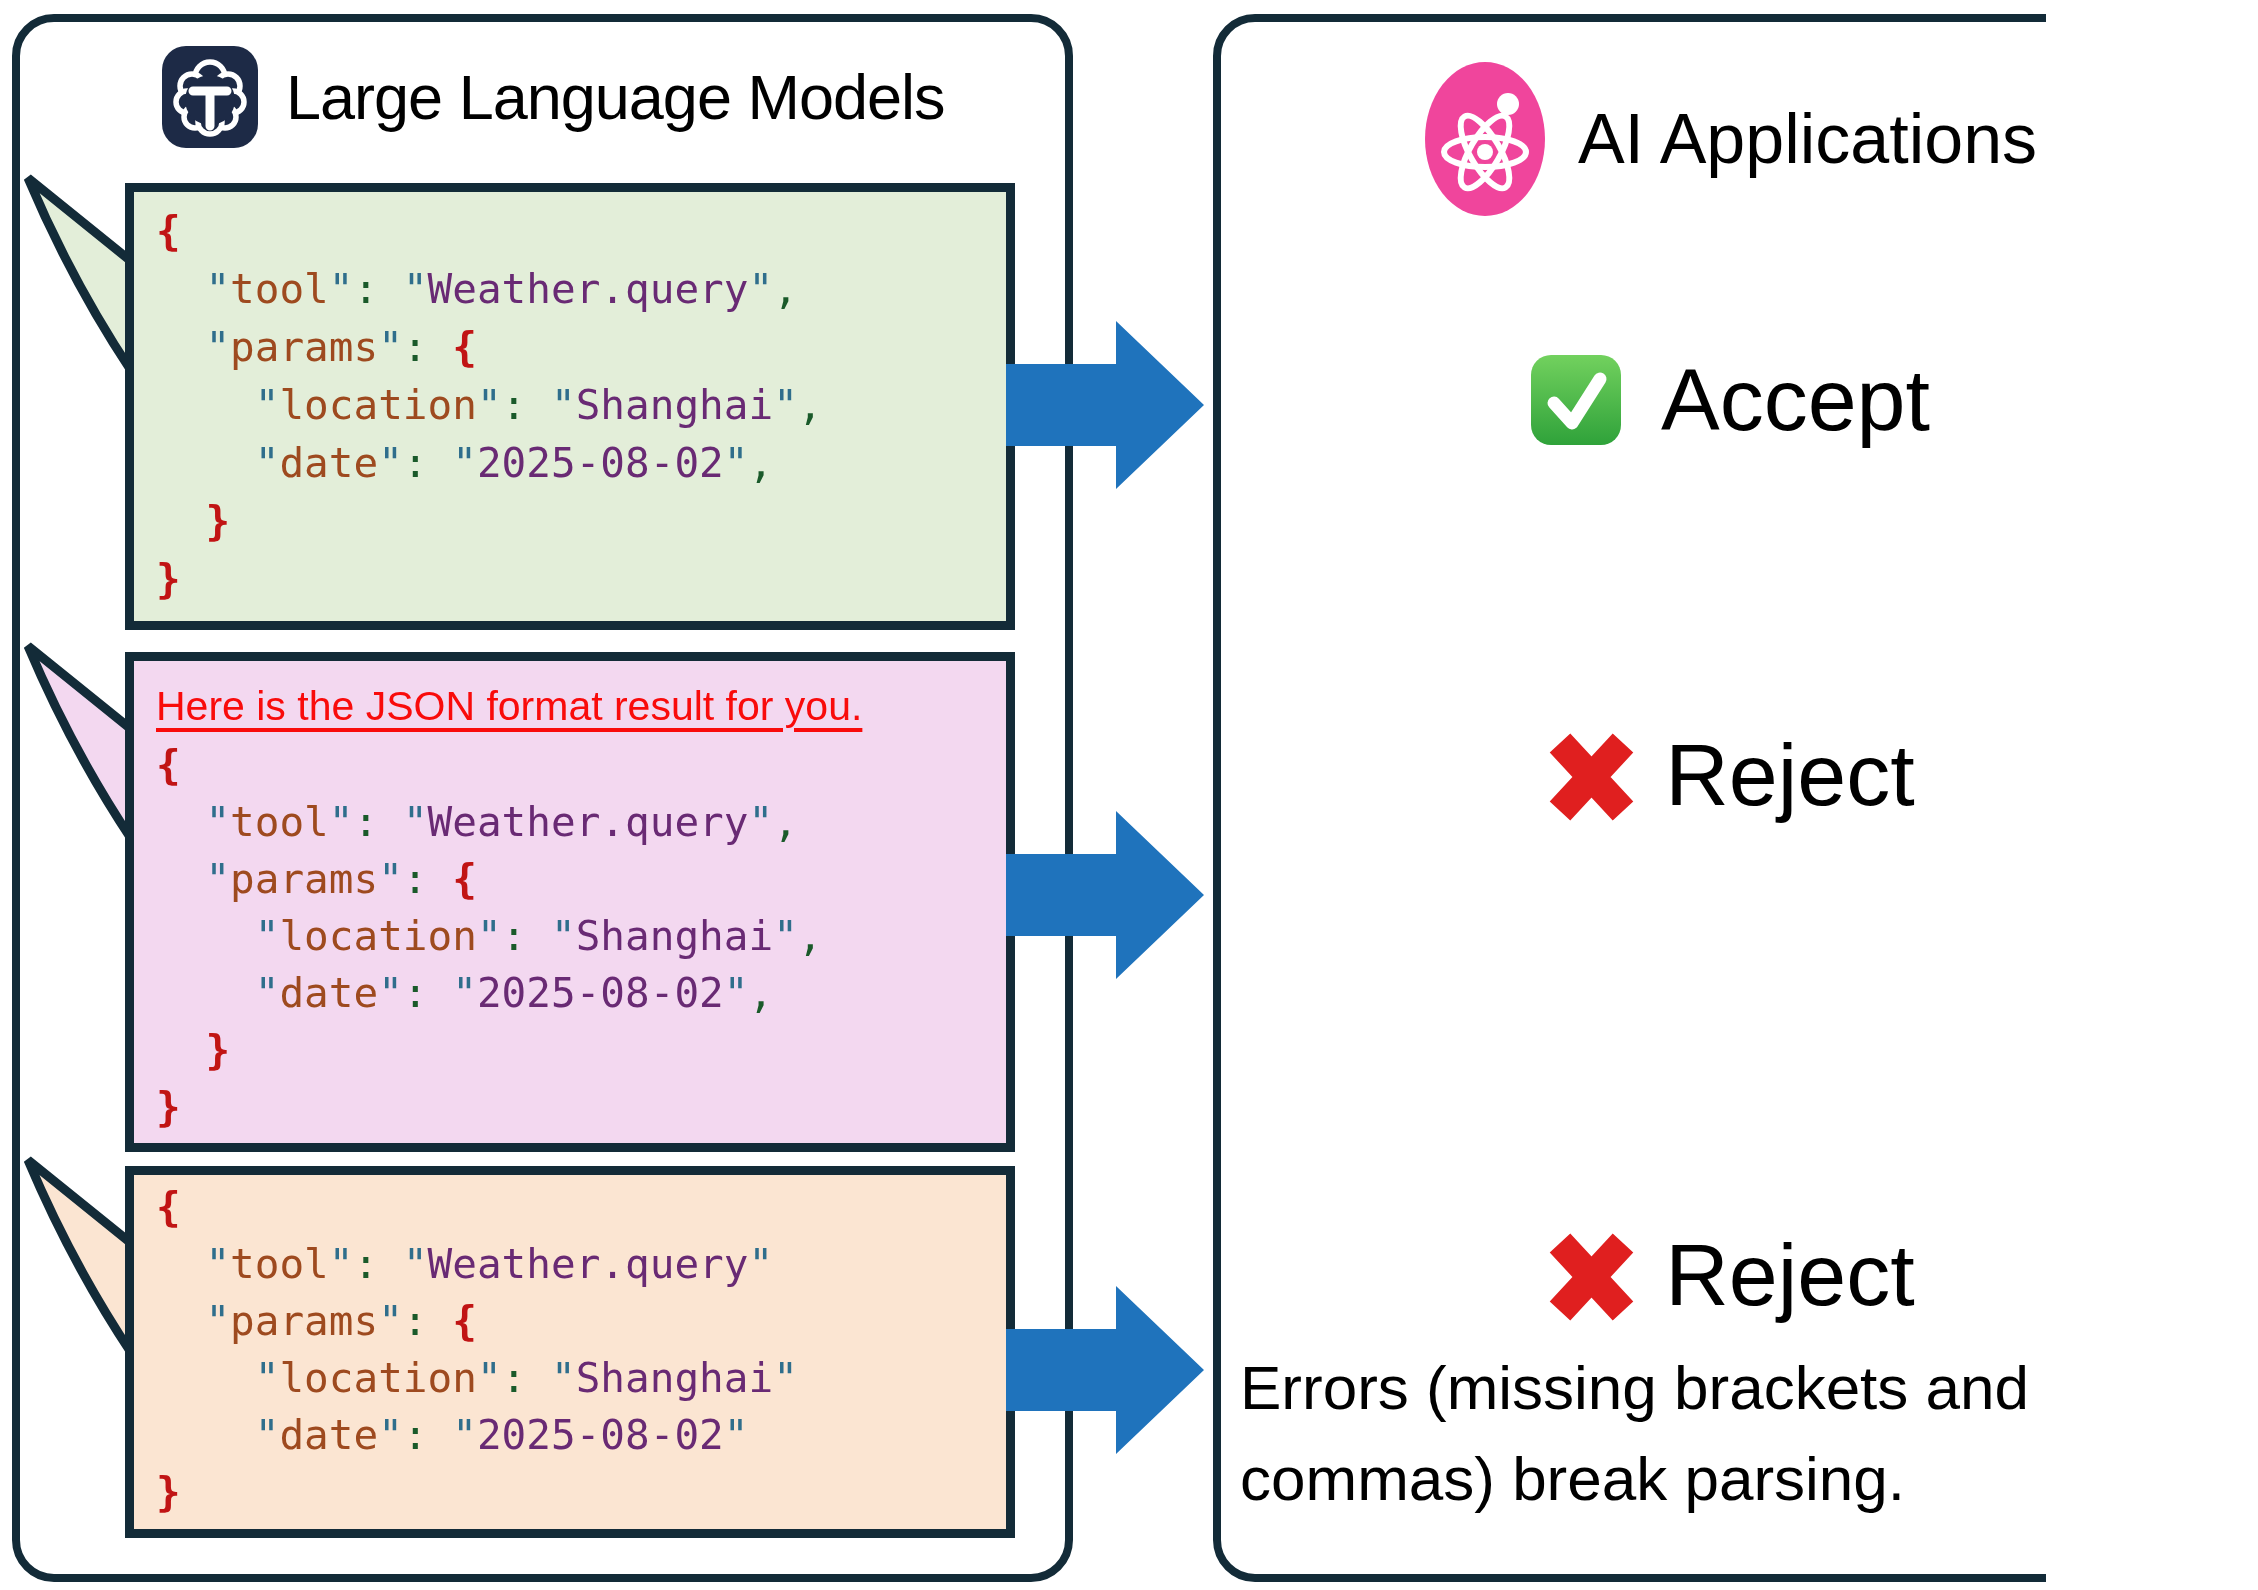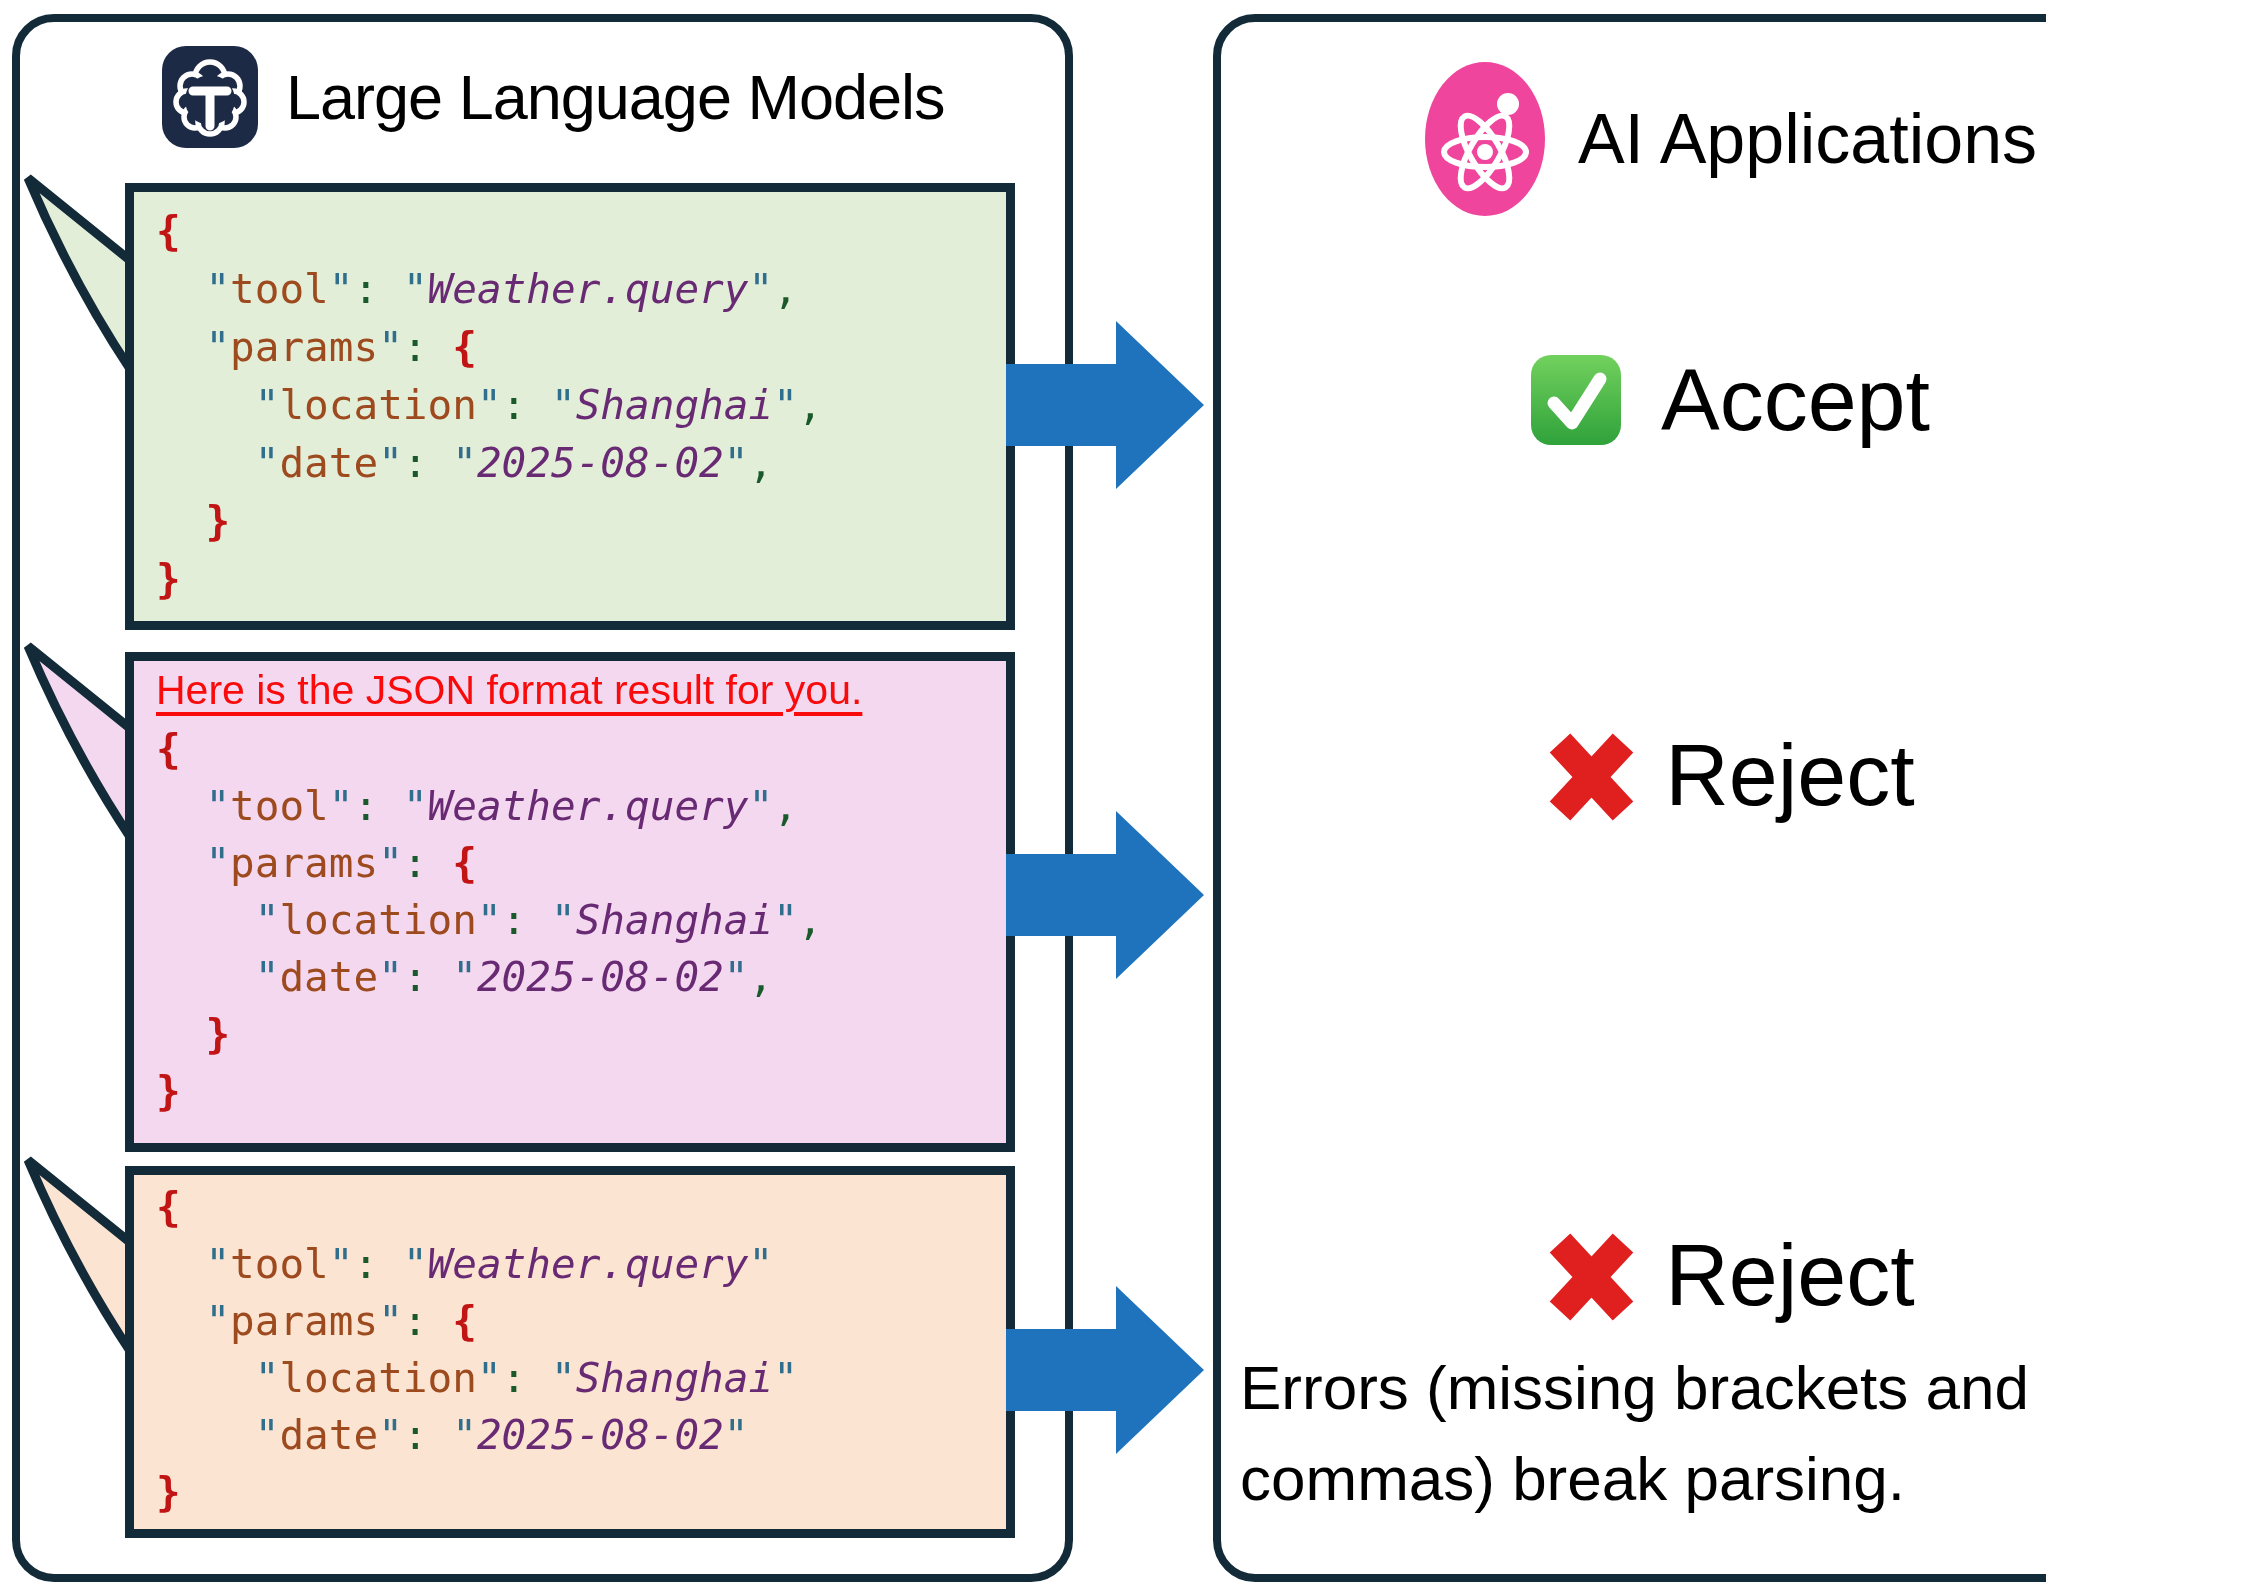--- a/index.html
+++ b/index.html
@@ -19,36 +19,36 @@
   #llm-title{font-size:63px;color:#000;letter-spacing:-1px;white-space:nowrap;}
 
   
   .bubble{
     position:absolute;left:125px;width:890px;box-sizing:border-box;
     border:9px solid var(--navy);z-index:2;
     font-family:"DejaVu Sans Mono","Liberation Mono",monospace;
     font-size:41px;
   }
   #bubble-0{top:183px;height:447px;padding:10px 0 0 22px;}
-  #bubble-1{top:652px;height:500px;padding:4px 0 0 22px;}
+  #bubble-1{top:652px;height:500px;padding:20px 0 0 22px;}
   #bubble-2{top:1166px;height:372px;padding:4px 0 0 22px;}
   .code-line{white-space:pre;}
   #bubble-0 .code-line{line-height:58px;}
   #bubble-1 .code-line{line-height:57px;}
   #bubble-2 .code-line{line-height:57px;}
   .bubble-comment{
     font-family:"Liberation Sans",sans-serif;font-size:41px;line-height:50px;
     color:var(--red-text);text-decoration:underline;text-decoration-thickness:4px;
     text-underline-offset:8px;margin-bottom:6px;white-space:nowrap;
   }
   .tok-br{color:var(--c-brace);font-weight:bold;}
   .tok-q{color:var(--c-quote);}
   .tok-k{color:var(--c-key);text-align:right;}
   .tok-pc{color:var(--c-punct);}
-  .tok-v{color:var(--c-value);font-style:italic;}
+  .tok-v{color:var(--c-value);}
 
   
   .overlay{position:absolute;left:0;top:0;z-index:1;}
   .arrow{position:absolute;left:1006px;width:198px;height:172px;z-index:6;}
   #arrow-0{top:319px;} #arrow-1{top:809px;} #arrow-2{top:1284px;}
 
   
   .r-row{position:absolute;left:1213px;width:1033px;display:flex;align-items:center;justify-content:center;z-index:3;}
   #ai-header{top:56px;height:165px;gap:30px;}
   #ai-title{font-size:70px;color:#000;}

